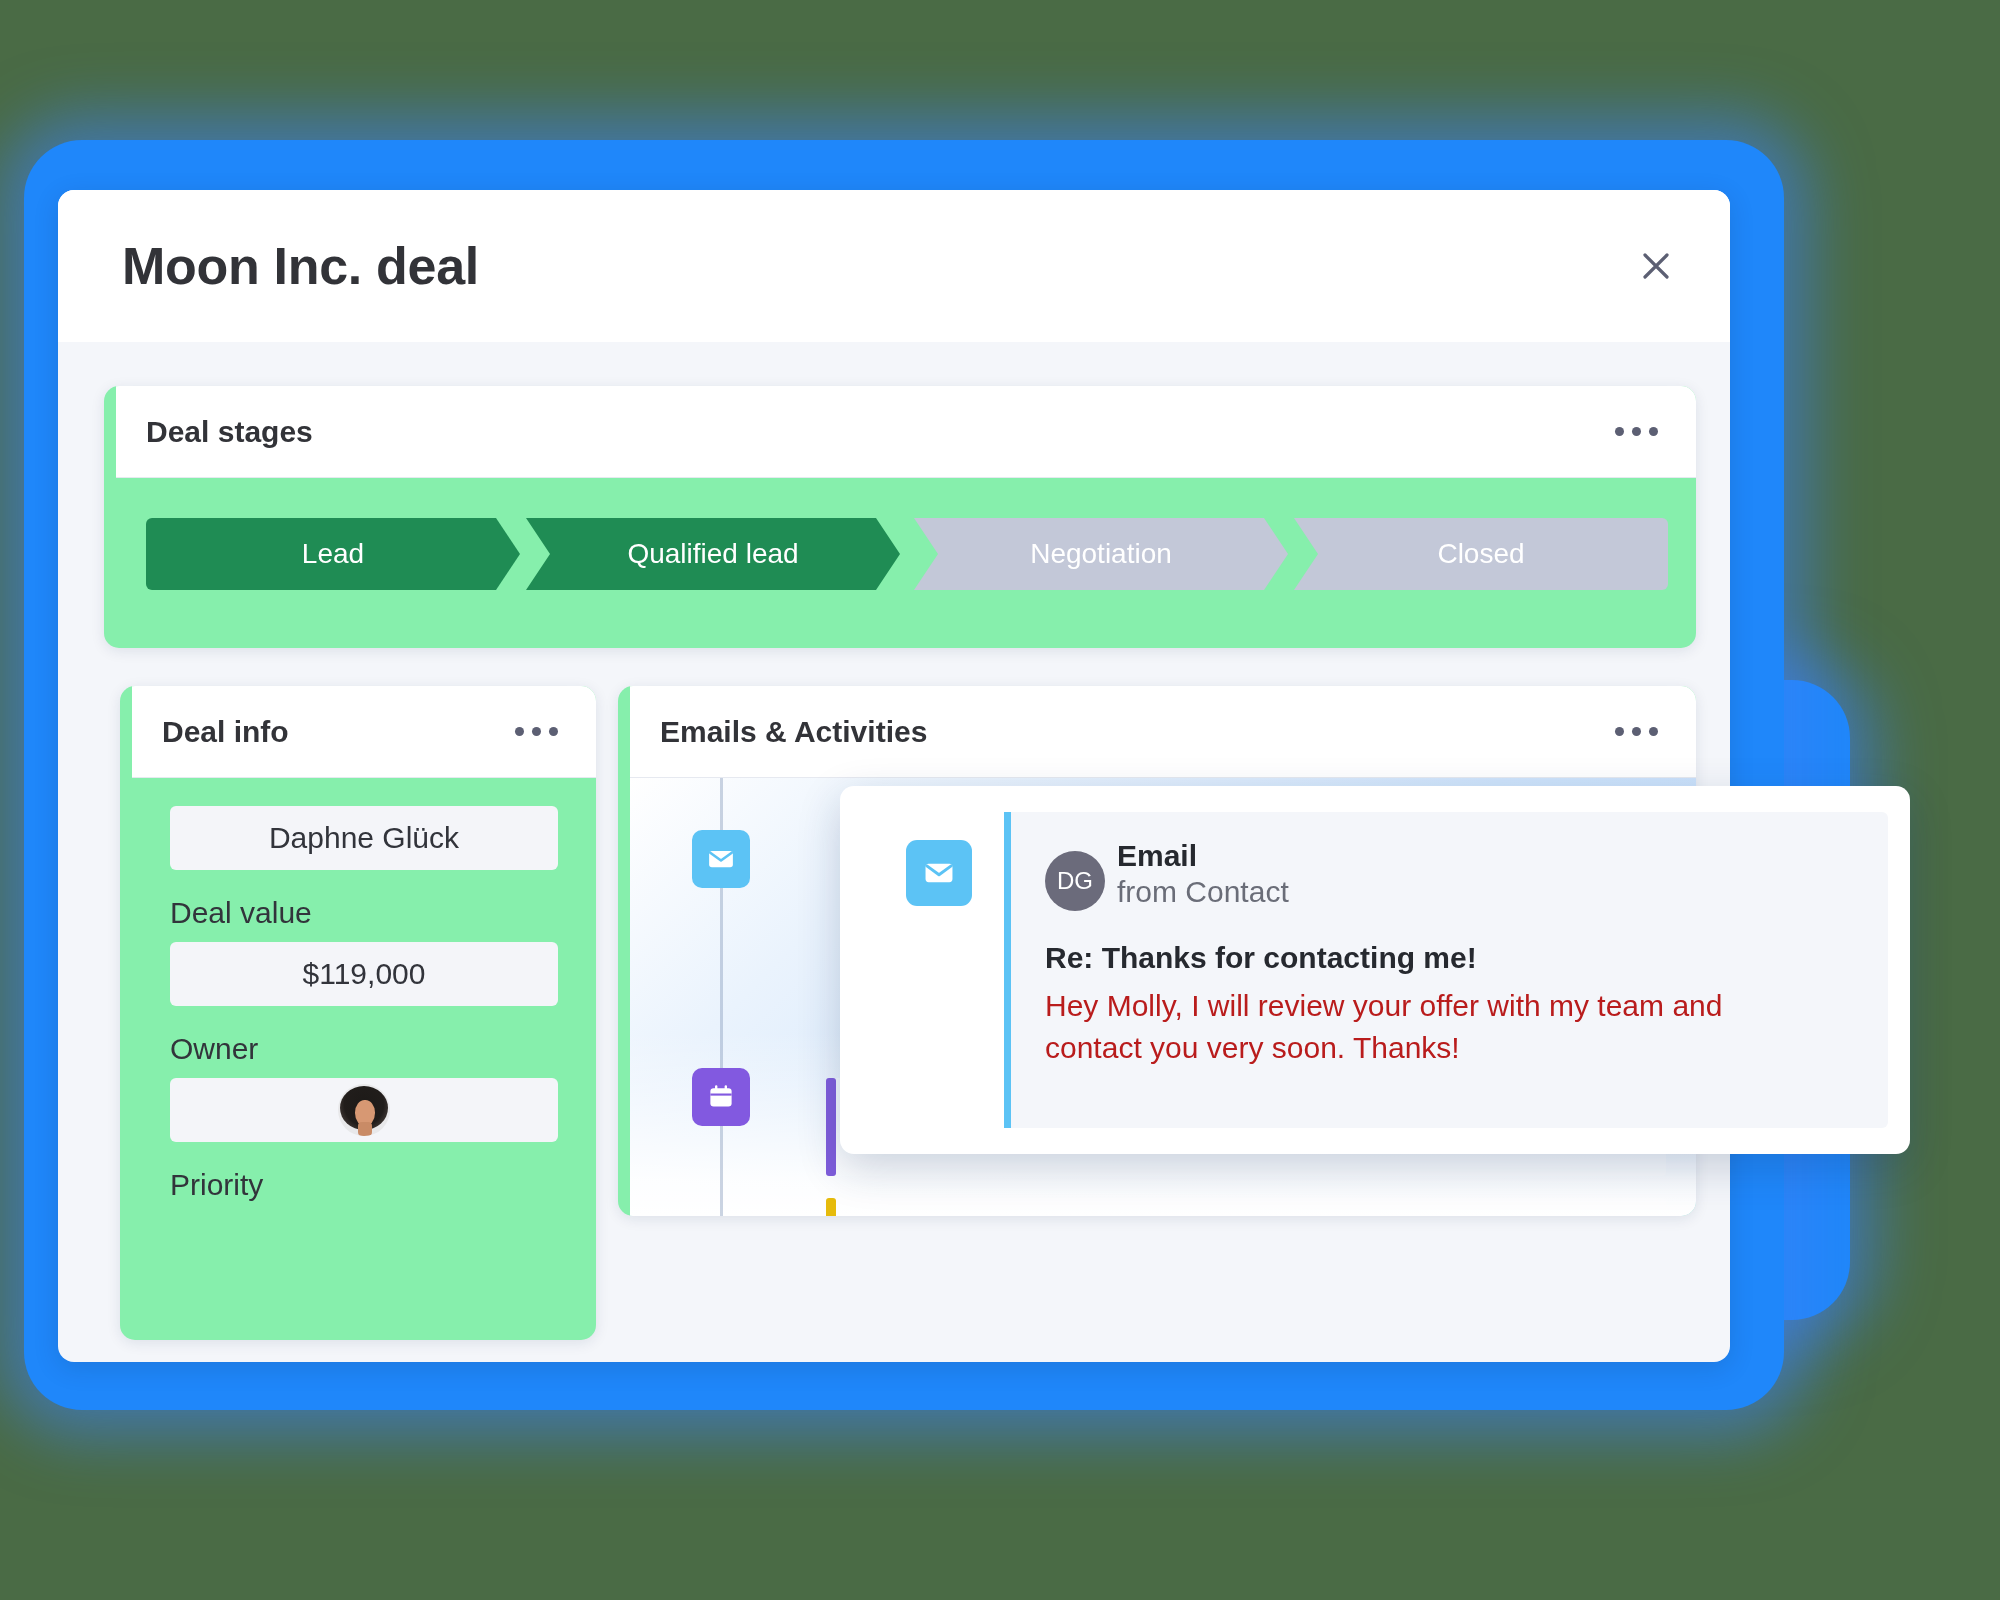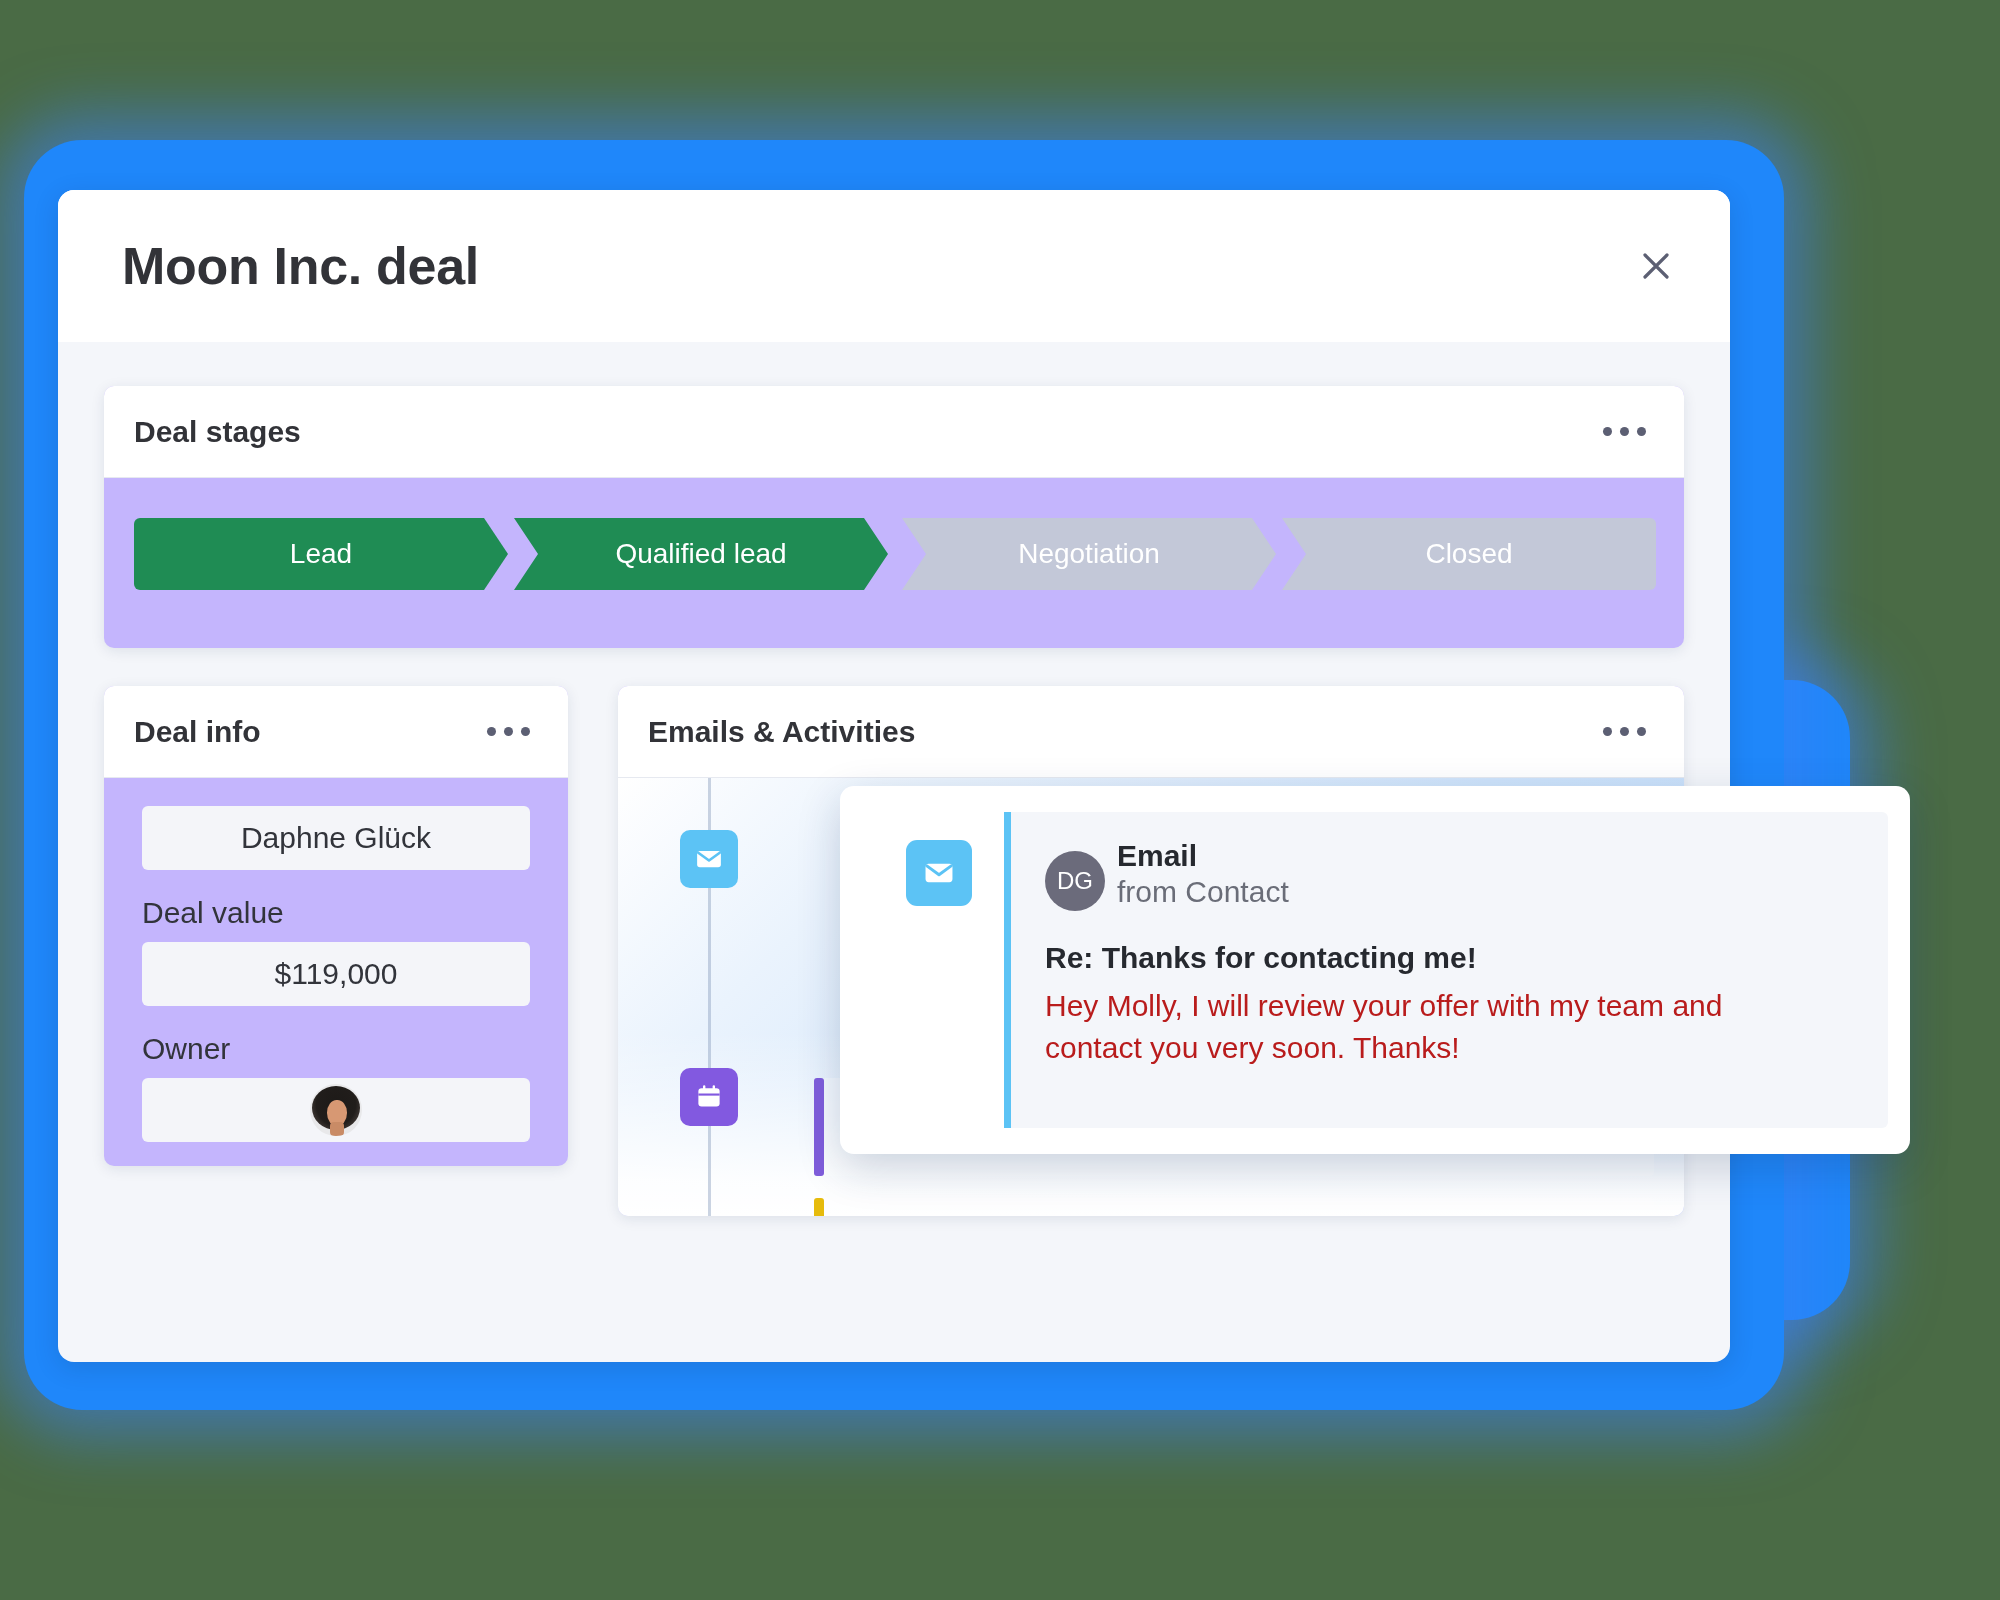--- a/index.html
+++ b/index.html
@@ -76,24 +76,25 @@
     display: flex;
     align-items: center;
     justify-content: center;
     cursor: pointer;
     border-radius: 6px;
   }
   .close-btn svg { display: block; }
 
   
   .card {
-    background: #c4b5fd;
-    border-radius: 10px;
+    background: #86efac;
+    border-radius: 15px;
     box-shadow: 0 3px 14px rgba(20,40,80,0.10);
     overflow: hidden;
+    padding-left: 12px;
   }
   .card-head {
     height: 92px;
     display: flex;
     align-items: center;
     justify-content: space-between;
     padding: 0 30px 0 30px;
     box-sizing: border-box;
     border-bottom: 1px solid #e6e9f0;
     background: #fff;
@@ -156,24 +157,24 @@
   }
   .chev.last:not(.first) {
     clip-path: polygon(0 0, 100% 0, 100% 100%, 0 100%, 24px 50%);
     border-radius: 0 6px 6px 0;
   }
   .chev-gap { width: 8px; flex: 0 0 8px; }
 
   
   .info-card {
     position: absolute;
-    left: 46px;
+    left: 62px;
     top: 496px;
     width: 464px;
-    height: 480px;
+    height: 654px;
   }
   .info-body { padding: 28px 38px 0 38px; }
   .field { margin-bottom: 26px; }
   .field-label {
     font-size: 30px;
     color: #32343b;
     margin-bottom: 12px;
   }
   .field-value {
     background: #f4f5f9;

